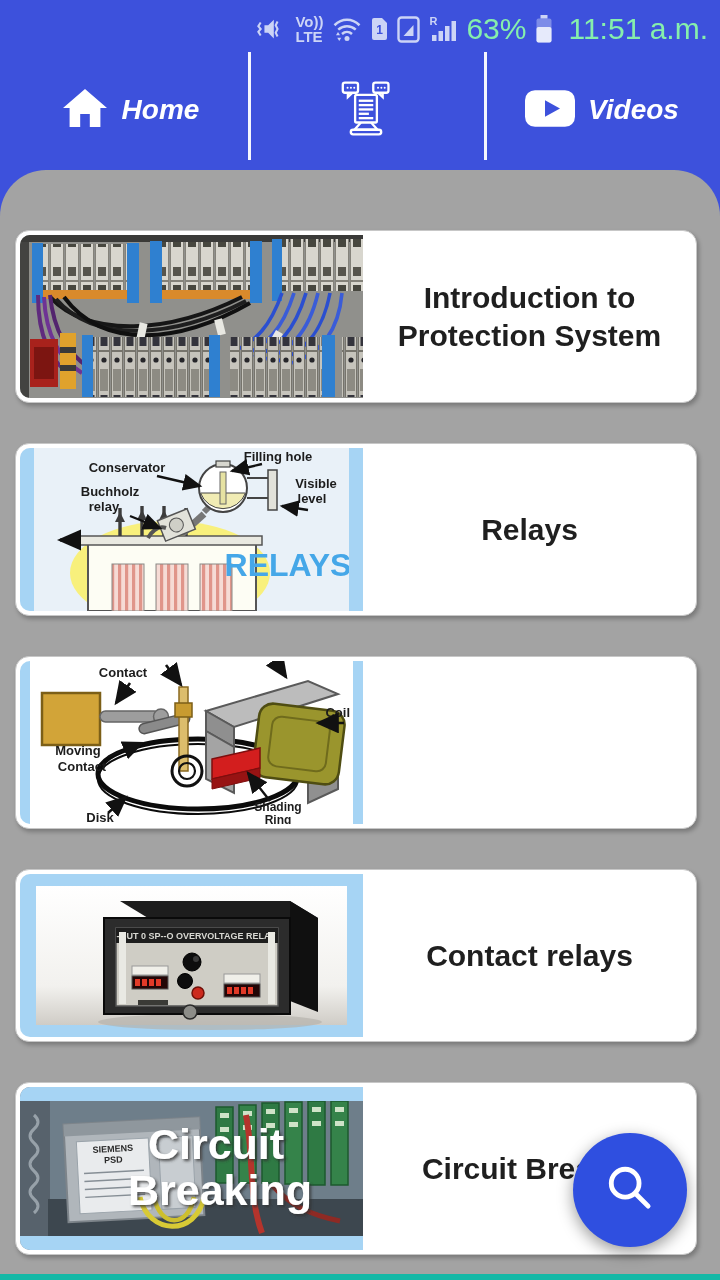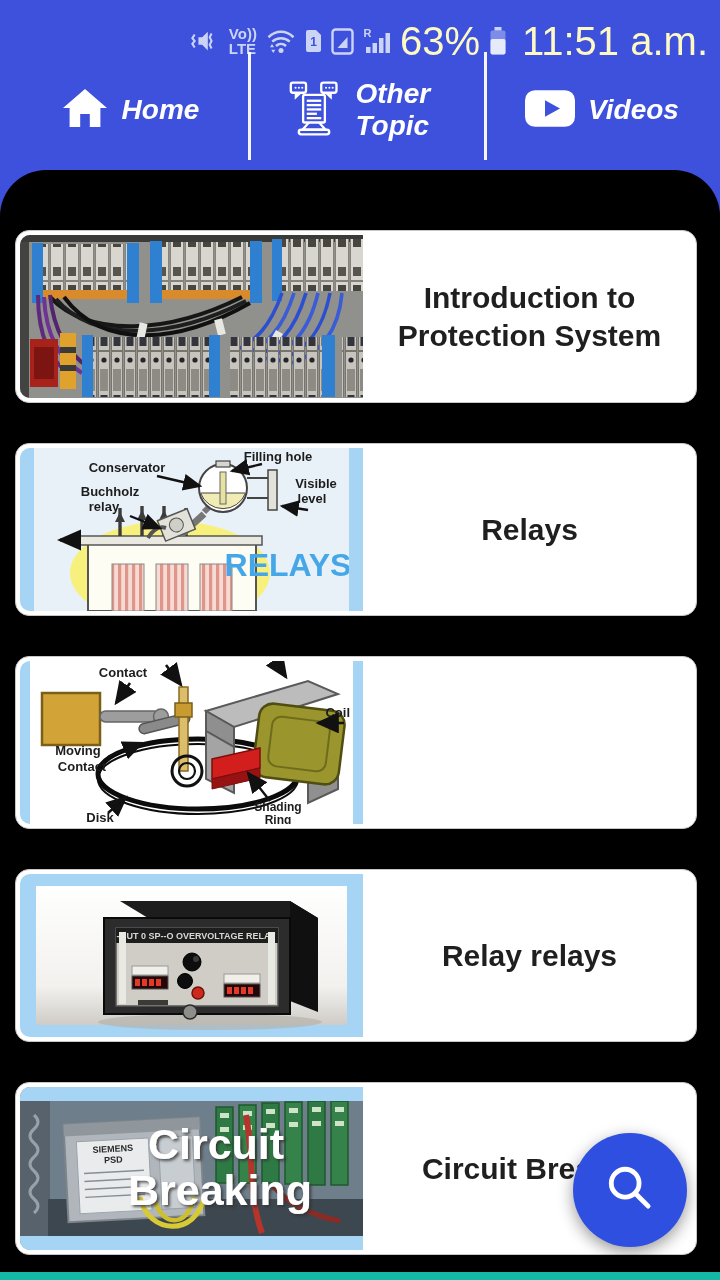--- a/index.html
+++ b/index.html
@@ -3,48 +3,48 @@
 <meta charset="utf-8">
 <style>
   html,body{margin:0;padding:0;background:#222;}
   #screen{
     position:relative;width:720px;height:1280px;overflow:hidden;
     background:#3d51dc;
     font-family:"Liberation Sans", sans-serif;
   }
   
   .status-bar{
-    position:absolute;top:16px;left:0;right:0;height:50px;
+    position:absolute;top:4px;left:0;right:0;height:50px;
     display:flex;align-items:center;justify-content:flex-end;
     gap:9px;padding-right:12px;color:#dfe4fa;
   }
   .status-bar svg{display:block;}
   .volte{display:flex;flex-direction:column;line-height:1;align-items:flex-start;
     font-size:15px;font-weight:bold;color:#ccd4f6;}
-  .pct,.clock{font-size:40px;color:#fef9c3;letter-spacing:0;}
+  .pct,.clock{font-size:30px;color:#86efac;letter-spacing:0;}
   .clock{margin-left:6px;}
   
   .nav-bar{
     position:absolute;top:50px;left:0;right:0;height:120px;display:flex;padding-left:12px;
   }
   .nav-item{
     flex:1;display:flex;align-items:center;justify-content:center;gap:13px;
     color:#fff;position:relative;cursor:pointer;
   }
   .nav-item + .nav-item::before{
     content:"";position:absolute;left:0;top:2px;bottom:10px;width:3px;background:rgba(255,255,255,.95);
   }
   .nav-label{
     font-size:28px;font-weight:bold;font-style:italic;line-height:1.15;
   }
   .nav-label.wrap{width:92px;}
   
   .sheet{
-    position:absolute;top:170px;left:0;right:0;bottom:0;background:#000000;
-    border-radius:46px 46px 0 0;box-sizing:border-box;border-bottom:8px solid #14b8a6;
+    position:absolute;top:170px;left:0;right:0;bottom:0;background:#a3a3a3;
+    border-radius:46px 46px 0 0;box-sizing:border-box;border-bottom:6px solid #14b8a6;
     overflow:hidden;
   }
   .card{
     position:relative;width:682px;height:173px;margin-left:15px;margin-top:40px;
     background:#fff;border:1px solid #c7c7c7;border-radius:14px;
     box-shadow:2px 3px 4px rgba(0,0,0,.25);
     display:flex;align-items:center;box-sizing:border-box;cursor:pointer;
   }
   .card.first{margin-top:60px;}
   .thumb{
@@ -154,21 +154,20 @@
           <rect x="12.5" y="11" width="15" height="19" rx="1"></rect>
           <line x1="15" y1="15" x2="25" y2="15"></line>
           <line x1="15" y1="18" x2="25" y2="18"></line>
           <line x1="15" y1="21" x2="25" y2="21"></line>
           <line x1="15" y1="24" x2="22" y2="24"></line>
           <line x1="15" y1="27" x2="25" y2="27"></line>
           <path d="M16.5,30 L12,35 L28,35 L23.5,30"></path>
           <rect x="9.5" y="35" width="21" height="3.2" rx="1.6"></rect>
         </svg>
       </span>
-      <span class="nav-label wrap">Other Topic</span>
     </div>
     <div class="nav-item">
       <span>
         <svg width="50" height="37" viewBox="0 0 30 22">
           <rect width="30" height="22" rx="6" fill="#fff"></rect>
           <polygon points="12,6 21,11 12,16" fill="#3d51dc"></polygon>
         </svg>
       </span>
       <span class="nav-label">Videos</span>
     </div>
@@ -404,21 +403,21 @@
           <g fill="#e23a28">
             <rect x="207" y="113" width="5" height="7"></rect>
               <rect x="214" y="113" width="5" height="7"></rect>
             <rect x="221" y="113" width="5" height="7"></rect>
               <rect x="228" y="113" width="5" height="7"></rect>
           </g>
           <circle cx="170" cy="138" r="7" fill="#8d8d89" stroke="#2c2c2c" stroke-width="1.5"></circle>
           <rect x="118" y="126" width="30" height="5" fill="#3a3a36"></rect>
         </svg>
       </div>
-      <div class="card-title">Relay relays</div>
+      <div class="card-title">Contact relays</div>
     </div>
 
     <div class="card">
       <div class="thumb">
         <svg viewBox="0 0 343 163">
           <defs>
             <filter id="ds" x="-20%" y="-20%" width="140%" height="140%">
               <feDropShadow dx="2" dy="2" stdDeviation="1.5" flood-color="#333" flood-opacity="0.8"></feDropShadow>
             </filter>
           </defs>

